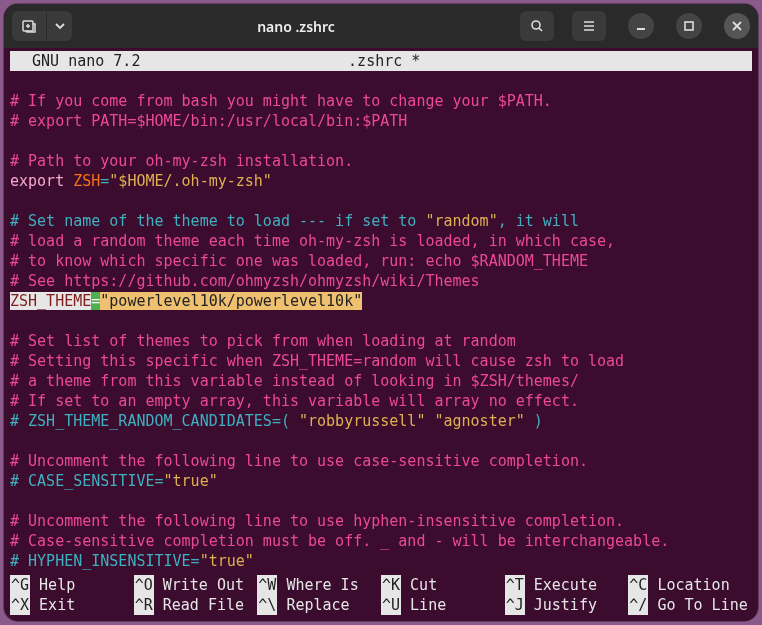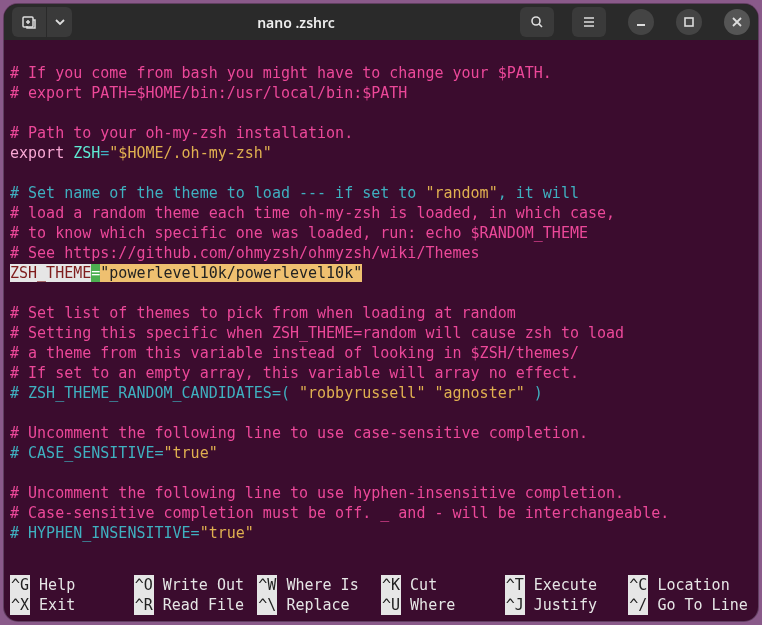--- a/index.html
+++ b/index.html
@@ -16,21 +16,21 @@
     width: 100%;
     height: 100%;
     background: #3b0c2e;
     border-radius: 14px;
     overflow: hidden;
     display: flex;
     flex-direction: column;
     box-shadow: 0 0 0 1px rgba(0,0,0,0.3);
   }
   .titlebar {
-    height: 36px;
+    height: 44px;
     background: #2a2a2a;
     display: flex;
     align-items: center;
     padding: 0 8px;
     gap: 18px;
     flex-shrink: 0;
   }
   .tb-btn {
     height: 30px;
     border-radius: 6px;
@@ -87,21 +87,21 @@
   }
   .statusbar .filename { flex:1; text-align:center; }
   .content {
     flex: 1;
     white-space: pre;
     overflow: hidden;
   }
   .line { color: #ec4899; }
   .plain { color: #3fb0c0; }
   .kw { color: #f9a8d4; }
-  .var { color: #5eead4; }
+  .var { color: #f97316; }
   .str { color: #e0b050; }
   .hl-var { background: #e6e6e6; color: #7f1d1d; }
   .hl-eq { background: #4caf50; color: #fff; }
   .hl-str { background: #efc070; color: #222; }
   .shortcuts {
     display: grid;
     grid-template-columns: repeat(6, 1fr);
     color: #e6e6e6;
     padding-top: 2px;
   }
@@ -151,20 +151,25 @@
         </svg>
     </div>
     <div class="win-circle close">
       <svg class="iconsvg" viewBox="0 0 16 16" stroke="currentColor" stroke-width="1.8">
           <path d="M4 4l8 8M12 4l-8 8"></path>
         </svg>
     </div>
   </div>
 
   <div class="terminal">
+    <div class="statusbar">
+      <span>  GNU nano 7.2</span>
+      <span class="filename">.zshrc *</span>
+      <span style="width:120px"></span>
+    </div>
 
     <div class="content">
 <span class="line"># If you come from bash you might have to change your $PATH.</span>
 <span class="line"># export PATH=$HOME/bin:/usr/local/bin:$PATH</span>
 <span class="line"></span>
 <span class="line"># Path to your oh-my-zsh installation.</span>
 <span><span class="kw">export</span><span class="var"> ZSH</span><span class="plain">=</span><span class="str">"$HOME/.oh-my-zsh"</span></span>
 <span class="line"></span>
 <span><span class="plain"># Set name of the theme to load --- if set to </span><span class="str">"random"</span><span class="plain">, it will</span></span>
 <span class="line"># load a random theme each time oh-my-zsh is loaded, in which case,</span>
@@ -189,18 +194,18 @@
     <div class="shortcuts">
       <div class="sc"><span class="key">^G</span><span> </span><span>Help</span></div>
       <div class="sc"><span class="key">^O</span><span> </span><span>Write Out</span></div>
       <div class="sc"><span class="key">^W</span><span> </span><span>Where Is</span></div>
       <div class="sc"><span class="key">^K</span><span> </span><span>Cut</span></div>
       <div class="sc"><span class="key">^T</span><span> </span><span>Execute</span></div>
       <div class="sc"><span class="key">^C</span><span> </span><span>Location</span></div>
       <div class="sc"><span class="key">^X</span><span> </span><span>Exit</span></div>
       <div class="sc"><span class="key">^R</span><span> </span><span>Read File</span></div>
       <div class="sc"><span class="key">^\</span><span> </span><span>Replace</span></div>
-      <div class="sc"><span class="key">^U</span><span> </span><span>Where</span></div>
+      <div class="sc"><span class="key">^U</span><span> </span><span>Line</span></div>
       <div class="sc"><span class="key">^J</span><span> </span><span>Justify</span></div>
       <div class="sc"><span class="key">^/</span><span> </span><span>Go To Line</span></div>
     </div>
   </div>
 </div>
 
 </body></html>

